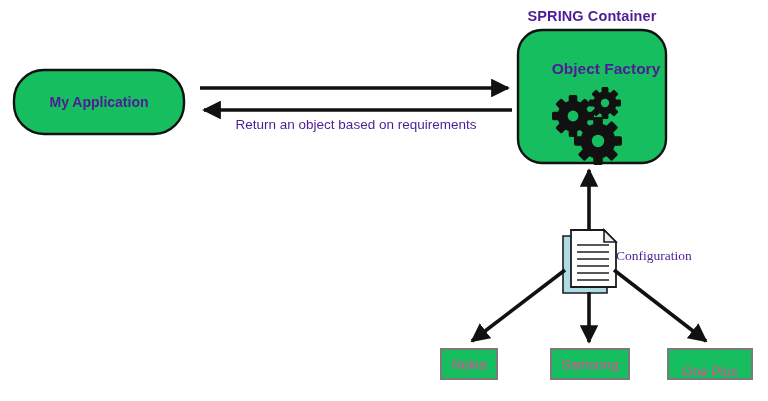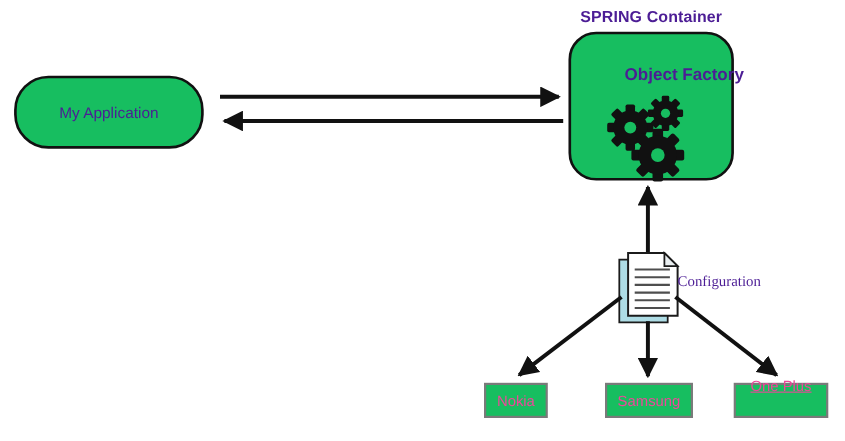--- a/index.html
+++ b/index.html
@@ -43,25 +43,25 @@
     font-weight: bold;
     letter-spacing: 0.1px;
   }
   
   #app-label {
     left: 14px;
     top: 70px;
     width: 170px;
     height: 64px;
     font-size: 14px;
-    font-weight: normal;
+    font-weight: bold;
   }
   
   #factory-label {
-    left: 548px;
+    left: 532px;
     top: 57px;
     width: 148px;
     height: 24px;
     font-size: 15.5px;
     font-weight: bold;
   }
   
   #caption-request {
     left: 200px;
     top: 62px;
@@ -92,21 +92,21 @@
     display: flex;
     align-items: center;
     justify-content: center;
     color: #ec4899;
     font-size: 13.5px;
     pointer-events: none;
     white-space: nowrap;
   }
   #product-0 { left: 441px; top: 349px; width: 56px;  height: 30px; }
   #product-1 { left: 551px; top: 349px; width: 78px;  height: 30px; }
-  #product-2 { left: 668px; top: 335px; width: 84px;  height: 30px; text-decoration: underline; }
+  #product-2 { left: 668px; top: 356px; width: 84px;  height: 30px; }
 </style>
 </head>
 <body>
 
 <div id="canvas">
 
   <svg class="layer" viewBox="0 0 768 401" xmlns="http://www.w3.org/2000/svg">
     <defs>
       <marker id="arrowR" viewBox="0 0 10 10" refX="9" refY="5" markerWidth="5.2" markerHeight="5.2" orient="auto-start-reverse">
         <path d="M 0 0 L 10 5 L 0 10 z" fill="#111111"></path>
@@ -185,20 +185,21 @@
     <rect x="668" y="349" width="84" height="30" fill="#17BE60" stroke="#7a7a7a" stroke-width="2"></rect>
   </svg>
 
   <div class="node-label" id="spring-title">SPRING Container</div>
 
   <div class="node-label" id="app-label">My Application</div>
 
   <div class="node-label" id="factory-label">Object Factory</div>
 
 
+  <div class="node-label" id="caption-response">Return an object based on requirements</div>
 
   <div class="node-label" id="config-label">Configuration</div>
 
   <div class="product-label" id="product-0">Nokia</div>
 
   <div class="product-label" id="product-1">Samsung</div>
 
   <div class="product-label" id="product-2">One Plus</div>
 
 </div>

